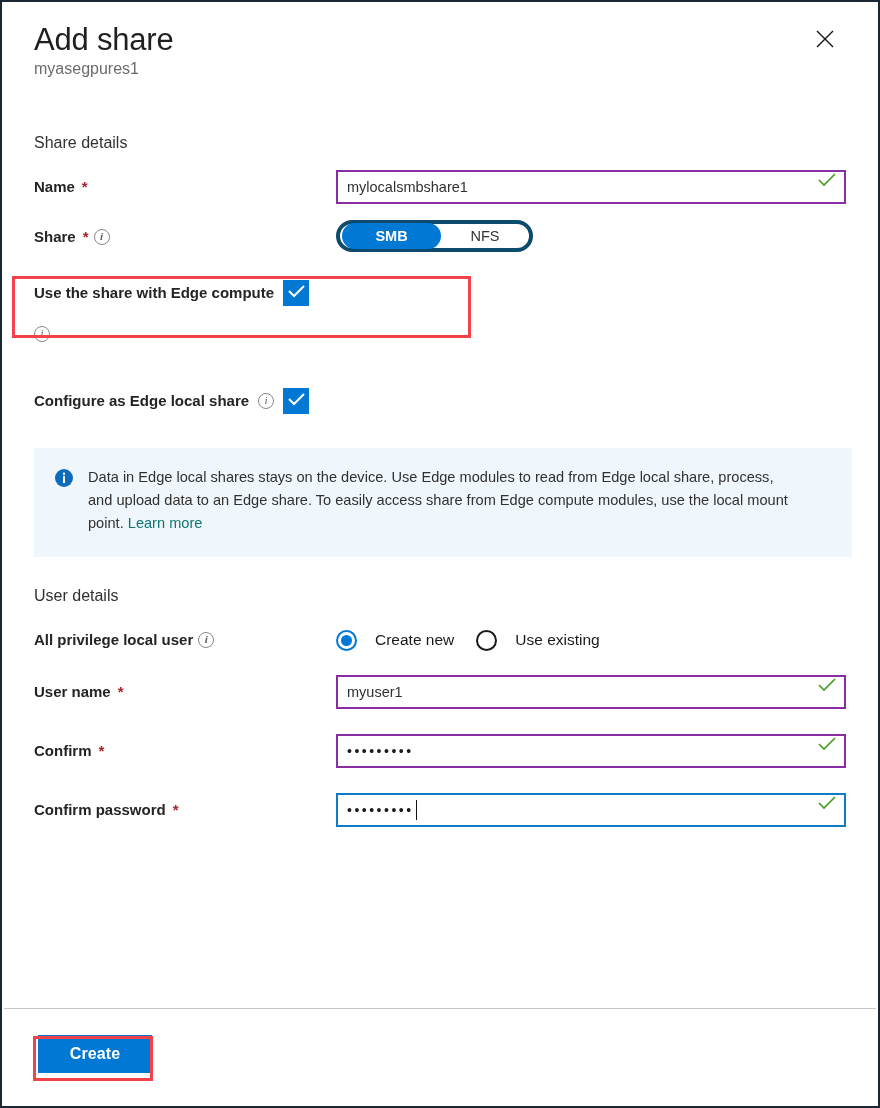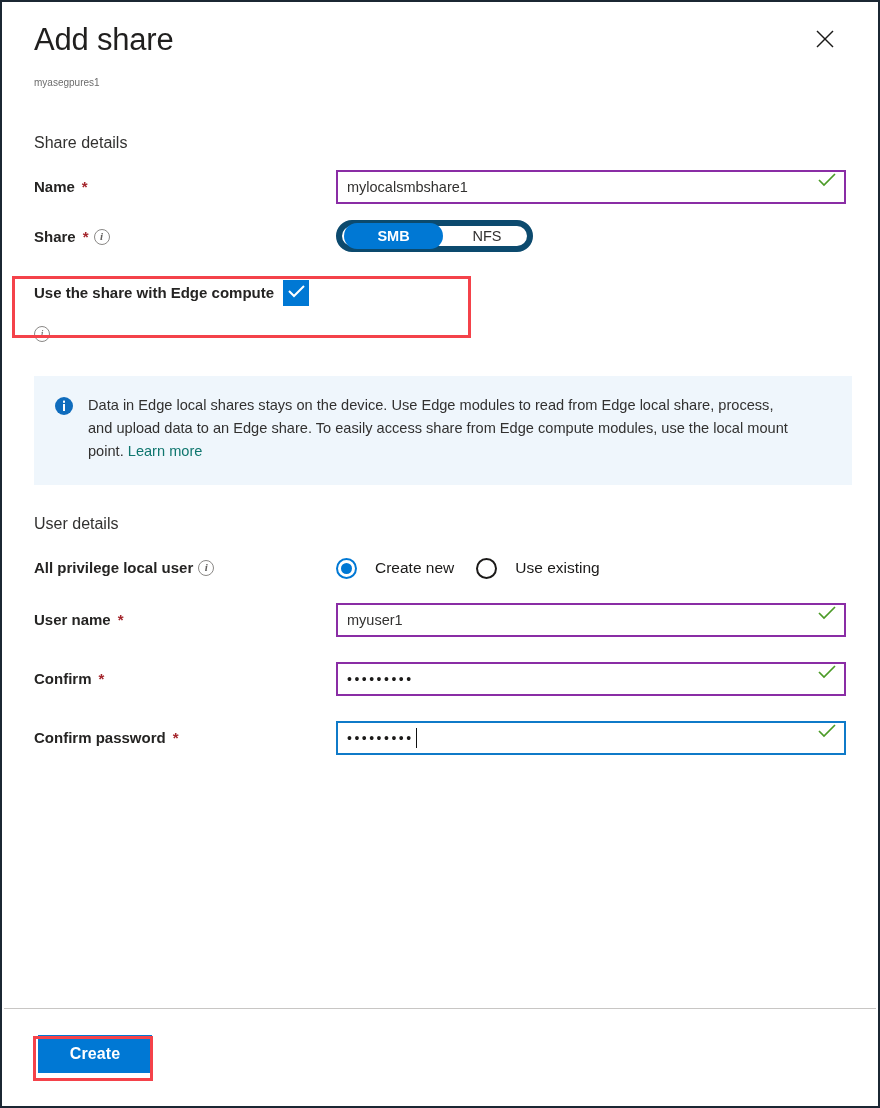--- a/index.html
+++ b/index.html
@@ -37,23 +37,23 @@
   }
   .title {
     font-size: 31px;
     font-weight: 400;
     color: #201f1e;
     letter-spacing: -0.2px;
     line-height: 40px;
     margin: 0;
   }
   .subtitle {
-    font-size: 10px;
+    font-size: 16px;
     color: #6c6c6c;
-    margin-top: 14px;
+    margin-top: 0;
     line-height: 18px;
   }
   .close-btn {
     position: absolute;
     top: 22px; right: 38px;
     width: 30px; height: 30px;
     display: flex; align-items: center; justify-content: center;
     cursor: pointer;
     background: transparent;
     border: none;
@@ -161,21 +161,21 @@
     top: 7px;
     width: 1px;
     height: 20px;
     background: #111;
   }
 
   
   .pill {
     display: inline-flex;
     align-items: center;
-    border: 6px solid #0c4a6e;
+    border: 4px solid #0c4a6e;
     border-radius: 17px;
     height: 32px;
     padding: 2px;
     background: #fff;
     width: 197px;
     cursor: pointer;
   }
   .pill-opt {
     height: 26px;
     border-radius: 14px;
@@ -377,20 +377,33 @@
             <svg width="17" height="13" viewBox="0 0 17 13">
               <polyline points="1,6 6,11 16,1" fill="none" stroke="#ffffff" stroke-width="2"></polyline>
             </svg>
           </span>
         </span>
         <span style="flex-basis:100%;height:0;"></span>
         <span class="info-i" style="margin-top:2px;"></span>
       </div>
     </div>
 
+    <div class="check-row" style="margin-top:46px;">
+      <div class="check-line">
+        <span class="check-label">Configure as Edge local share</span>
+        <span class="info-i"></span>
+        <span class="chk">
+          <span>
+            <svg width="17" height="13" viewBox="0 0 17 13">
+              <polyline points="1,6 6,11 16,1" fill="none" stroke="#ffffff" stroke-width="2"></polyline>
+            </svg>
+          </span>
+        </span>
+      </div>
+    </div>
 
     <div class="banner">
       <span class="banner-icon">
         <svg width="20" height="20" viewBox="0 0 20 20">
           <circle cx="10" cy="10" r="9" fill="#0f6cbd"></circle>
           <rect x="9" y="8" width="2" height="7" fill="#ffffff"></rect>
           <rect x="9" y="4.6" width="2" height="2.2" fill="#ffffff"></rect>
         </svg>
       </span>
       <div class="banner-text">

